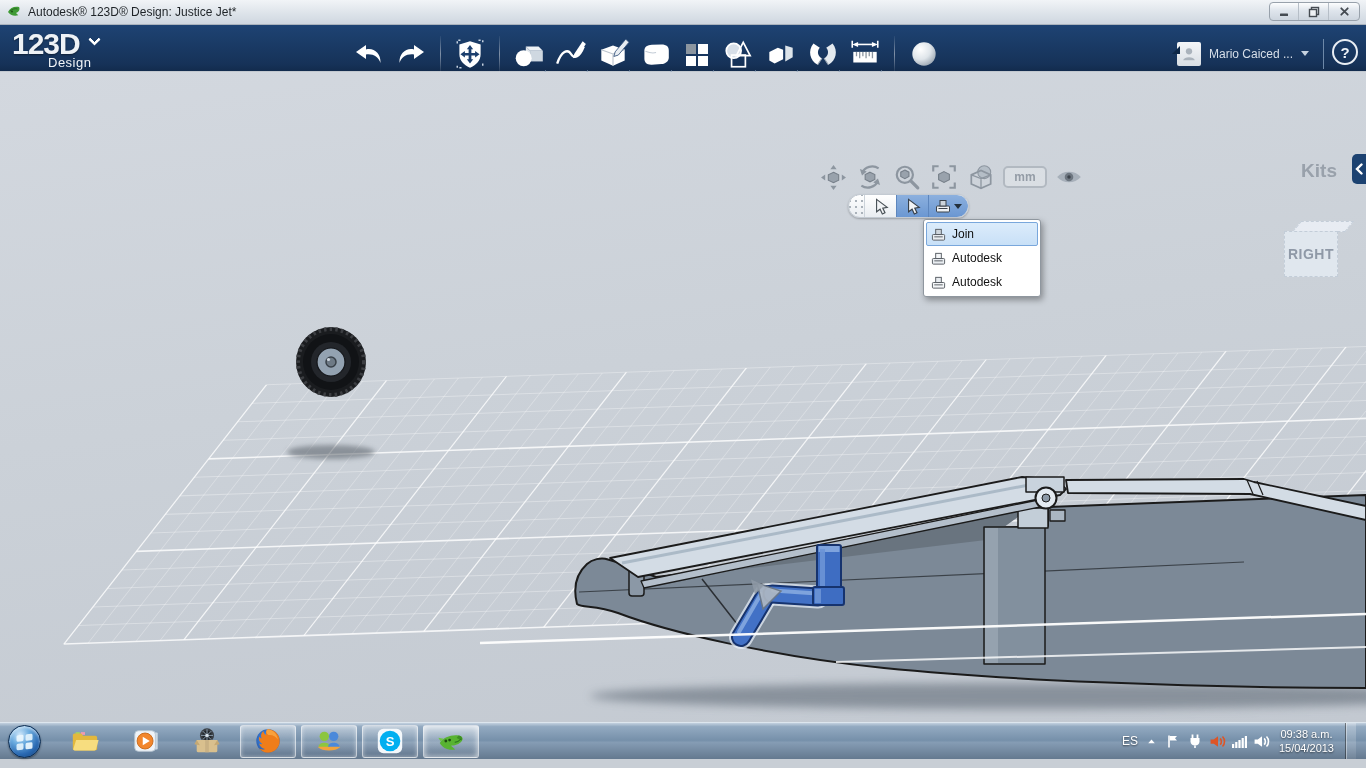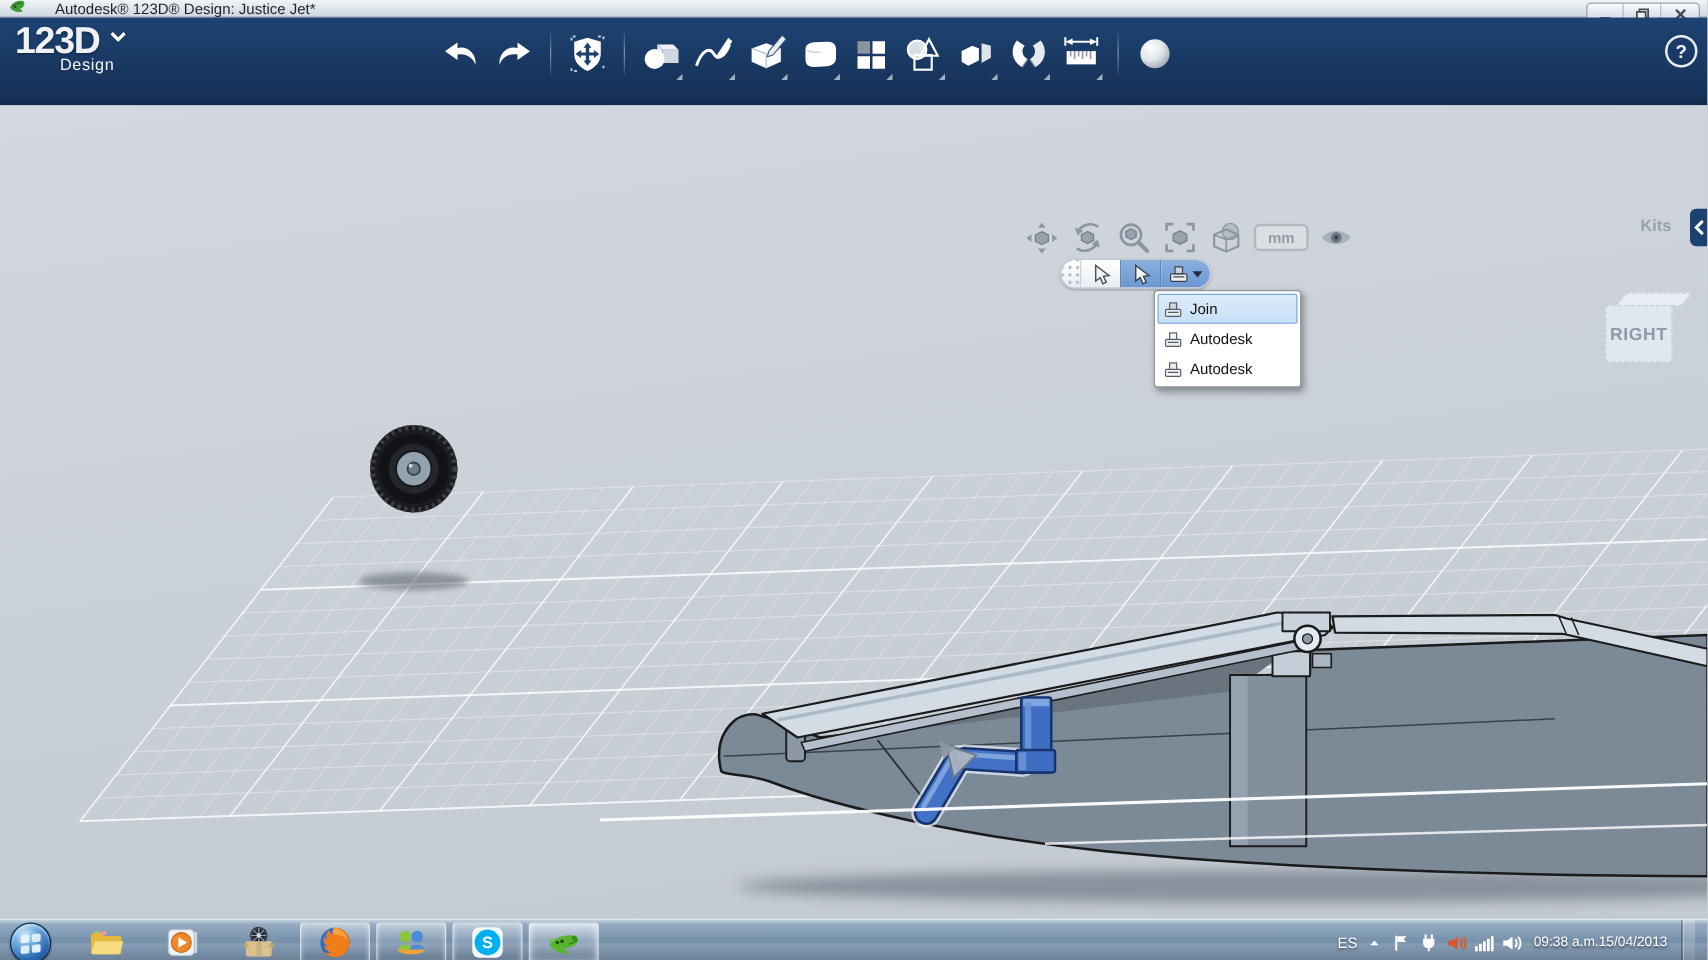--- a/index.html
+++ b/index.html
@@ -1,29 +1,29 @@
 <!DOCTYPE html>
 <html><head>
 <meta charset="utf-8">
 <style>
   * { box-sizing: border-box; margin: 0; padding: 0; }
   html,body { width:1366px; height:768px; overflow:hidden;
     font-family:"Liberation Sans", sans-serif; background:#c8ced5; }
 
   
-  .titlebar { height:14px; background:linear-gradient(#f1f4f7,#dfe5eb 50%,#cfd7e0);
-    border-bottom:1px solid #aab3bd; display:flex; align-items:center; padding:0 6px; gap:22px; position:relative; }
+  .titlebar { height:25px; background:linear-gradient(#f1f4f7,#dfe5eb 50%,#cfd7e0);
+    border-bottom:1px solid #aab3bd; display:flex; align-items:center; padding:0 6px; gap:6px; position:relative; }
   .titlebar .title { font-size:12px; color:#1e2327; }
   .winbtns { position:absolute; right:6px; top:2px; display:flex; gap:1px;
     border:1px solid #98a1ab; border-radius:4px; background:linear-gradient(#fcfdfe,#dfe5ec 45%,#cdd5de); overflow:hidden; }
   .winbtn { width:29px; height:17px; display:flex; align-items:center; justify-content:center; border-right:1px solid #b6bec7; }
   .winbtn:last-child { border-right:none; }
 
   
-  .appbar { height:71px; background:linear-gradient(#1e4373,#163258 85%,#122b4d);
+  .appbar { height:47px; background:linear-gradient(#1e4373,#163258 85%,#122b4d);
     position:relative; border-bottom:1px solid #c2c8cf; }
   .logo { position:absolute; left:12px; top:4px; color:#fff; cursor:pointer; }
   .logo-main { font-size:30px; font-weight:bold; letter-spacing:-1px; color:#eef2f6;
     text-shadow:0 1px 2px rgba(0,0,0,.45); line-height:30px; }
   .logo-sub { font-size:13px; font-weight:normal; color:#f2f5f8; margin:-4px 0 0 36px; letter-spacing:.5px; }
   .logo-caret { display:inline-block; width:9px; height:9px; border-right:3px solid #fff; border-bottom:3px solid #fff;
     transform:rotate(45deg); margin:0 0 10px 10px; border-radius:1px; }
   .tools { position:absolute; left:348px; top:4px; display:flex; align-items:center; height:50px; }
   .tb { width:42px; height:48px; display:flex; align-items:center; justify-content:center; position:relative; cursor:pointer; }
   .tb .dd { position:absolute; right:4px; bottom:3px; width:0; height:0;
@@ -62,21 +62,21 @@
   .pill-caret { width:0; height:0; border-top:5px solid #23303c; border-left:4px solid transparent; border-right:4px solid transparent; }
 
   
   .menu { position:absolute; left:923px; top:147px; width:118px; background:#fff; border:1px solid #8f979f;
     border-radius:3px; box-shadow:2px 3px 6px rgba(0,0,0,.35); padding:2px; }
   .menu-item { height:24px; display:flex; align-items:center; gap:6px; padding:0 4px; font-size:12px; color:#111;
     border:1px solid transparent; border-radius:2px; cursor:pointer; }
   .menu-item.selected { background:linear-gradient(#dcecfb,#c8e0f7); border-color:#79a7dc; }
 
   
-  .kits { position:absolute; right:29px; top:88px; font-size:13px; font-weight:bold; color:#99a1ab; }
+  .kits { position:absolute; right:29px; top:88px; font-size:19px; font-weight:bold; color:#99a1ab; }
   .collapse-tab { position:absolute; right:0; top:82px; width:14px; height:30px; background:linear-gradient(#27507f,#173push 60%,#16355c);
     background:#1c4271; border-radius:5px 0 0 5px; display:flex; align-items:center; justify-content:center; cursor:pointer; }
 
   
   .viewcube { position:absolute; left:1284px; top:149px; width:62px; height:56px; cursor:pointer; }
   .vc-top { position:absolute; left:8px; right:1px; top:0; height:11px; background:rgba(236,241,247,.85);
     border:1px dashed #c3cdd8; transform:skewX(-40deg); transform-origin:bottom left; }
   .vc-front { position:absolute; left:0; right:8px; top:10px; bottom:0; background:rgba(228,235,243,.82);
     border:1px dashed #c3cdd8; display:flex; align-items:center; justify-content:center;
     color:#8f99a7; font-size:14px; font-weight:bold; letter-spacing:.5px; }
@@ -92,21 +92,21 @@
   .task-apps { display:flex; align-items:center; gap:5px; margin-left:16px; height:100%; }
   .tapp { width:56px; height:33px; display:flex; align-items:center; justify-content:center; border-radius:3px; cursor:pointer; }
   .tapp.boxed { border:1px solid rgba(255,255,255,.62);
     background:linear-gradient(rgba(255,255,255,.38),rgba(255,255,255,.12) 45%,rgba(20,40,70,.12));
     box-shadow:inset 0 0 4px rgba(255,255,255,.5); }
   .tapp.active { background:linear-gradient(rgba(255,255,255,.55),rgba(255,255,255,.22) 45%,rgba(20,40,70,.08));
     box-shadow:inset 0 0 6px rgba(255,255,255,.8); }
   .tray { position:absolute; right:10px; top:0; height:100%; display:flex; align-items:center; gap:5px; }
   .tray-lang { color:#fff; font-size:12px; text-shadow:0 1px 2px rgba(0,0,0,.6); cursor:pointer; }
   .tray-ic { width:17px; height:17px; display:flex; align-items:center; justify-content:center; cursor:pointer; }
-  .clock { display:flex; align-items:center; color:#fff; font-size:11px; line-height:14px;
+  .clock { display:flex; flex-direction:column; align-items:center; color:#fff; font-size:11px; line-height:14px;
     text-shadow:0 1px 2px rgba(0,0,0,.6); margin-left:4px; cursor:pointer; }
   .showdesk { width:11px; height:100%; margin-left:6px; border-left:1px solid rgba(0,0,0,.45);
     background:linear-gradient(rgba(255,255,255,.25),rgba(255,255,255,.08)); box-shadow:inset 1px 0 rgba(255,255,255,.4); cursor:pointer; }
 </style>
 </head>
 <body>
 
 <div class="titlebar">
   <span>
     <svg width="16" height="16" viewBox="0 0 16 16">
@@ -245,20 +245,31 @@
               <stop offset="0" stop-color="#ffffff"></stop>
               <stop offset="55%" stop-color="#dfe5ea"></stop>
               <stop offset="100%" stop-color="#97a3af"></stop>
             </radialGradient>
           </defs>
         <circle cx="16" cy="16" r="11" fill="url(#matg)"></circle>
       </svg>
     </div>
   </div>
 
+  <div class="account">
+    <span class="avatar">
+      <svg width="18" height="18" viewBox="0 0 20 20">
+          <circle cx="10" cy="7" r="3.5" fill="#aab3bc"></circle>
+          <path d="M3.5 17 C4.5 12.5 15.5 12.5 16.5 17 Z" fill="#aab3bc"></path>
+        </svg>
+    </span>
+    <span class="acct-name">Mario Caiced ...</span>
+    <span class="acct-caret"></span>
+    <span class="acct-sep"></span>
+  </div>
   <div class="helpbtn">
     <span>?</span>
   </div>
 </div>
 
 <div class="canvas">
 
   <svg class="scene" width="1366" height="650" viewBox="0 81 1366 650">
     <defs>
       <filter id="blur2" x="-60%" y="-60%" width="220%" height="220%">

